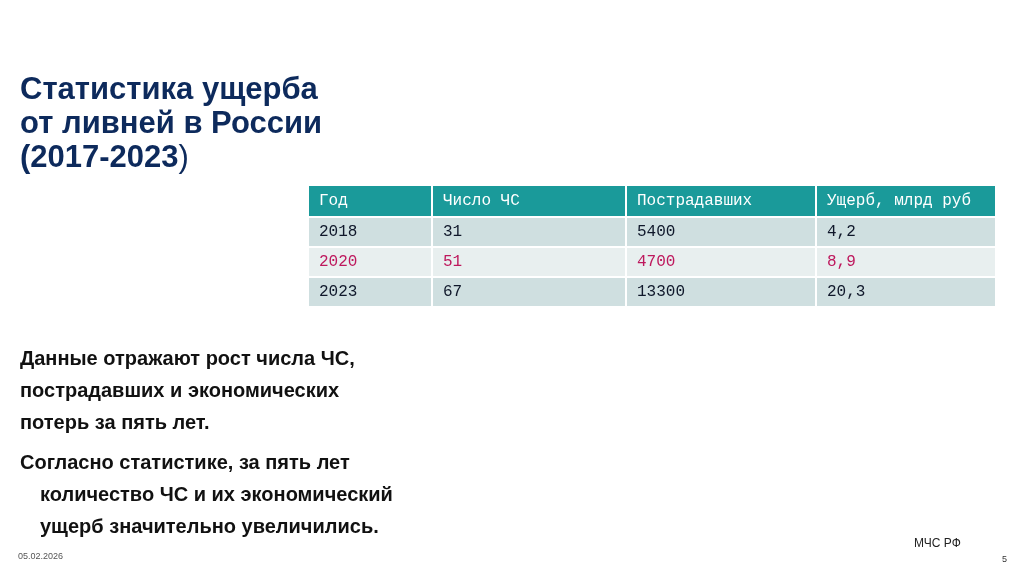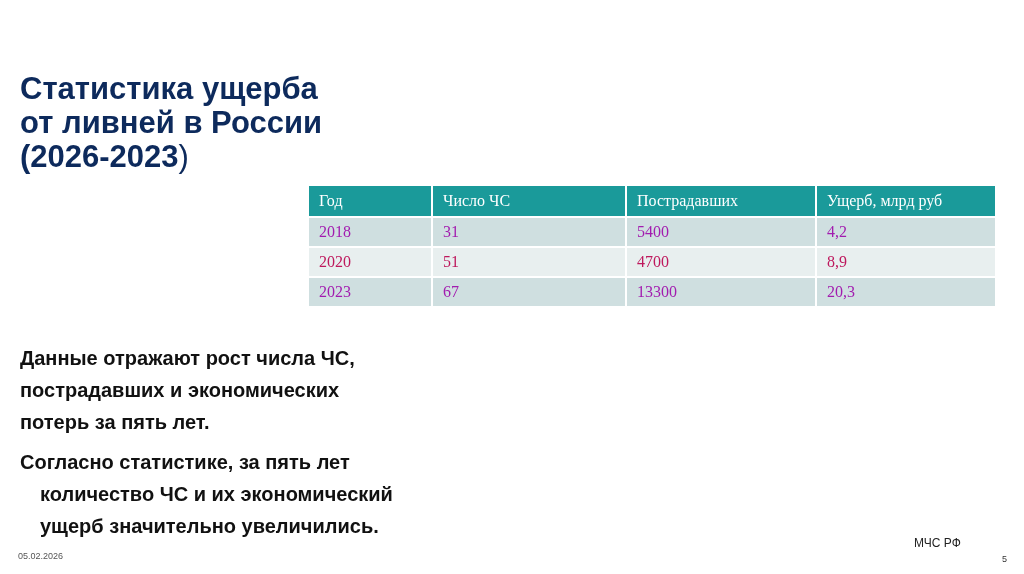--- a/index.html
+++ b/index.html
@@ -10,27 +10,27 @@
     }
     .title {
       position: absolute; left: 20px; top: 72px; width: 330px;
       color: #0d2a5c; font-weight: bold; font-size: 31px; line-height: 34px;
       margin: 0;
     }
     .title .title-end { font-weight: normal; }
     table.data {
       position: absolute; left: 307px; top: 184px; width: 690px;
       border-collapse: collapse; font-size: 16px;
-      font-family: Liberation Serif, serif;
+      font-family: Liberation Mono, monospace;
     }
     table.data th, table.data td {
       text-align: left; padding: 0 10px; border: 2px solid #ffffff; height: 28px;
     }
     table.data th { background: #1a9a9a; color: #ffffff; font-weight: normal; height: 30px; }
-    table.data tr.odd td { background: #cfdfe0; color: #a21caf; }
+    table.data tr.odd td { background: #cfdfe0; color: #0f172a; }
     table.data tr.even td { background: #e8efef; color: #be185d; }
     .col-year { width: 102px; }
     .col-count { width: 172px; }
     .col-victims { width: 168px; }
     .body-text {
       position: absolute; left: 20px; top: 342px; width: 380px;
       font-weight: bold; font-size: 20px; color: #111;
     }
     .body-text p { margin: 0 0 8px 0; line-height: 32px; }
     .body-text .para2 { text-indent: 0; padding-left: 20px; text-indent: -20px; line-height: 32px; }
@@ -40,21 +40,21 @@
     .footer-org {
       position: absolute; left: 914px; top: 536px; font-size: 12px; color: #222;
     }
     .footer-page {
       position: absolute; left: 1002px; top: 554px; font-size: 9px; color: #333;
     }
   </style>
 </head>
 <body>
 
-<h1 class="title"><span>Статистика ущерба от ливней в России (2026-2023</span><span class="title-end">)</span></h1>
+<h1 class="title"><span>Статистика ущерба от ливней в России (2017-2023</span><span class="title-end">)</span></h1>
 
 <table class="data">
   <thead>
     <tr>
       <th class="col-year">Год</th>
       <th class="col-count">Число ЧС</th>
       <th class="col-victims">Пострадавших</th>
       <th>Ущерб, млрд руб</th>
     </tr>
   </thead>

